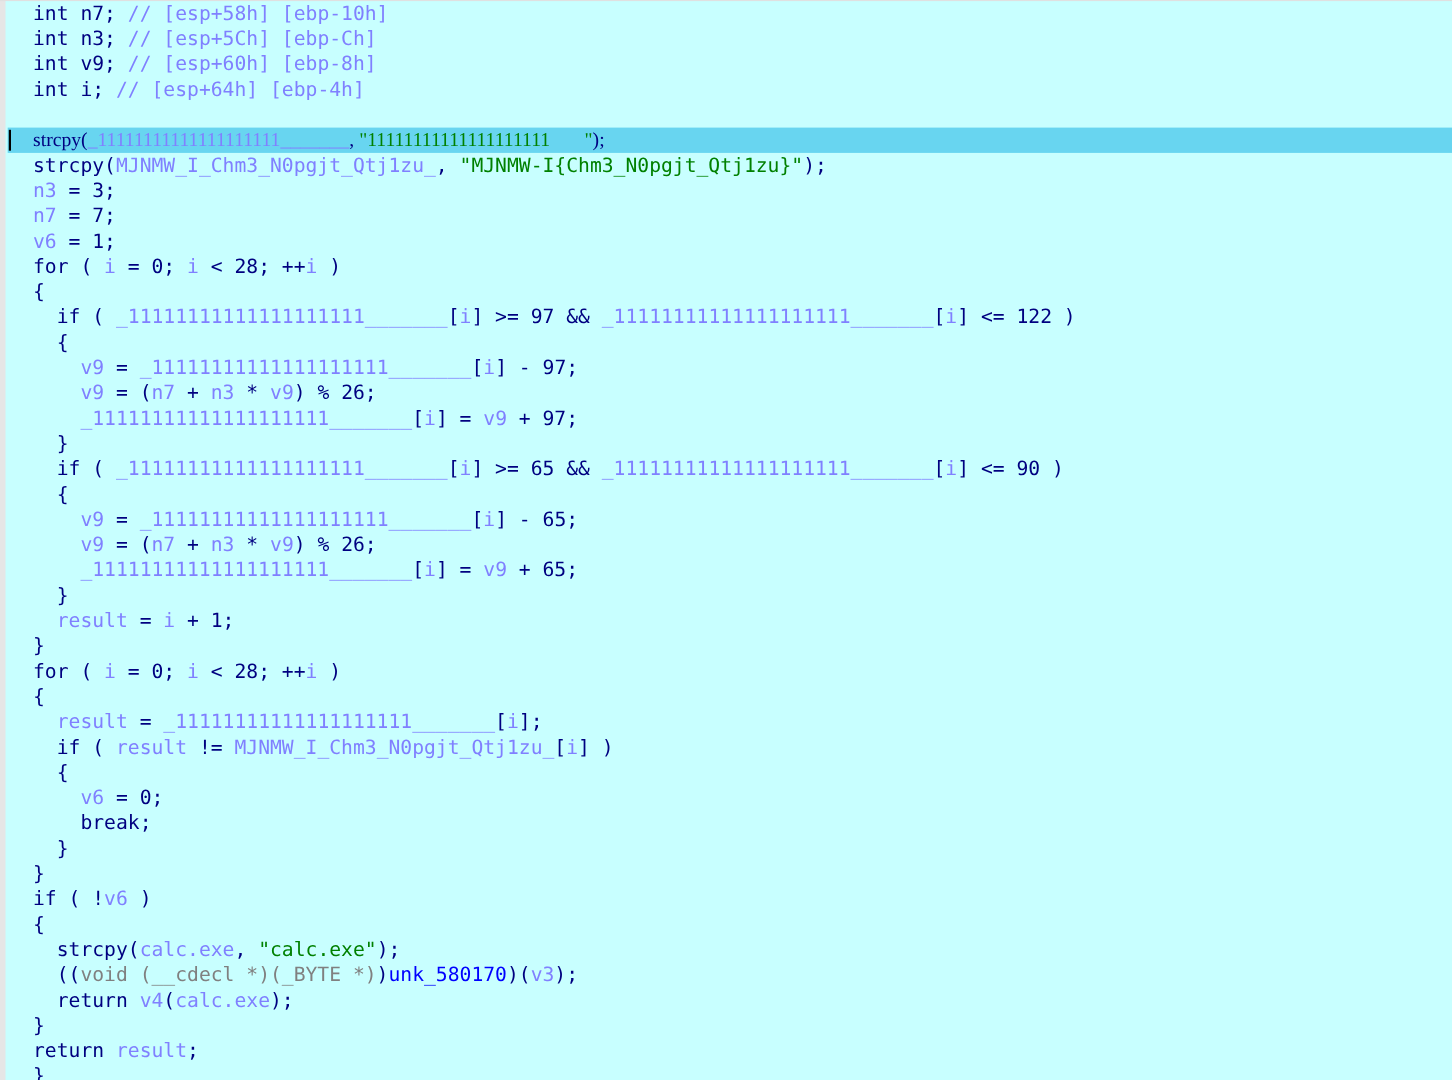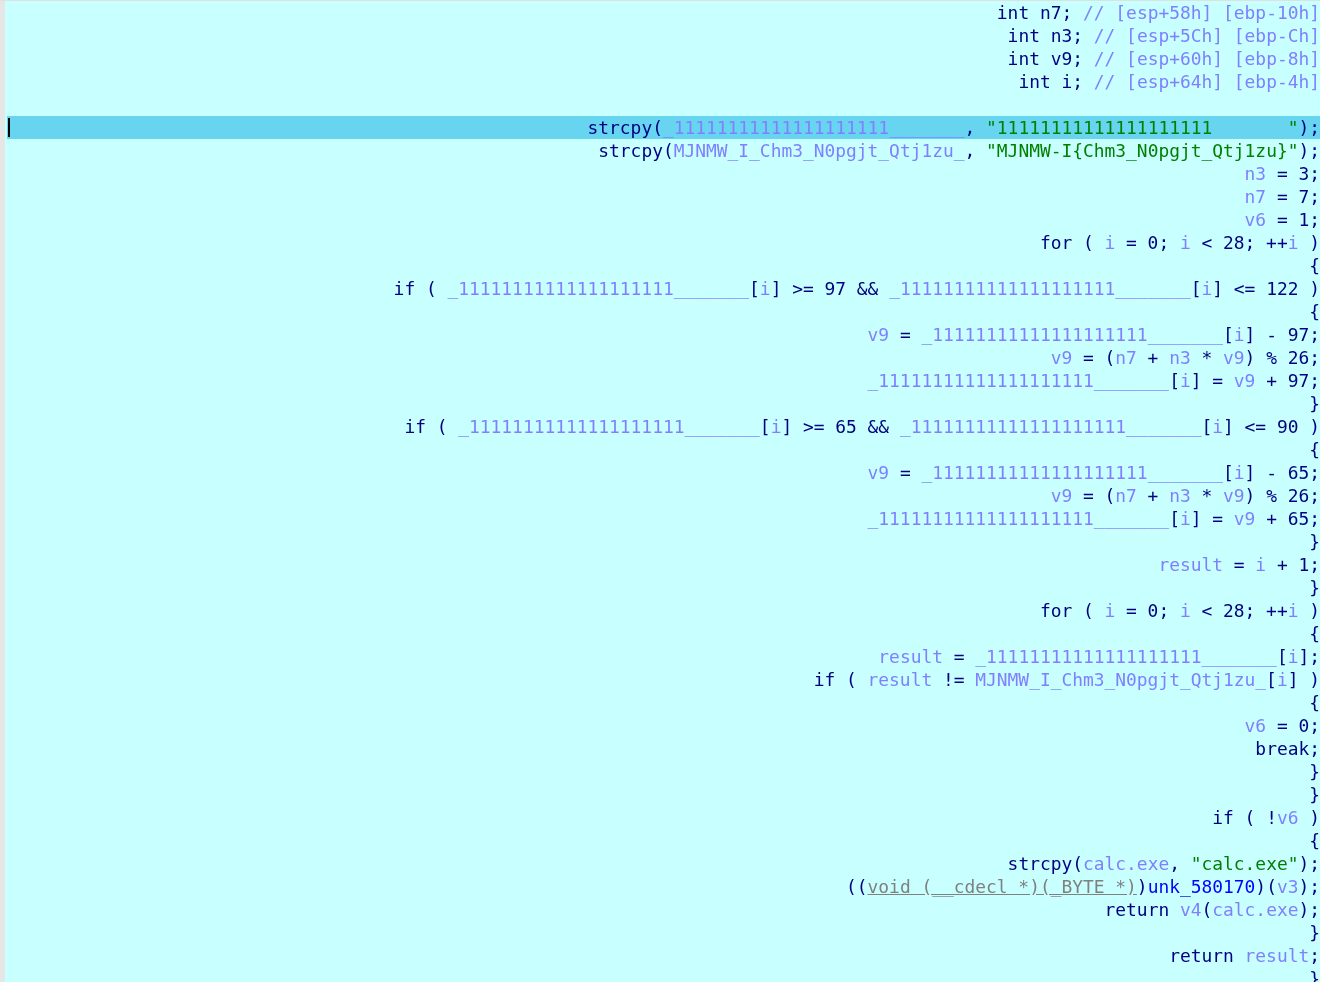--- a/index.html
+++ b/index.html
@@ -12,31 +12,31 @@
   .gutter {
     position:absolute; left:0; top:0; bottom:0; width:5px;
     background:#e6e6e6;
   }
   .topline { position:absolute; left:0; right:0; top:0; height:1px; background:#e0e0e0; }
   .code {
     position:absolute; left:7px; top:1px; right:0;
     font-size:17.9px; line-height:23px;
     white-space:pre; color:#000080;
   }
-  .line { height:23px; padding-left:23px; position:relative;text-align:right; }
-  .line.hl { background:#68d5f0; }
+  .line { height:23px; padding-left:23px; position:relative; }
+  .line.hl { background:#68d5f0;font-family:Liberation Serif, serif; }
   .caret {
     position:absolute; left:1px; top:2px; width:2px; height:19px; background:#000000;
   }
   .kw { color:#000080; }
   .var { color:#8080ff; }
   .str { color:#008000; }
   .cmt { color:#8080ff; }
   .fn { color:#0000ff;margin-top:28px; }
-  .cast { color:#808080;text-decoration:underline; }
+  .cast { color:#808080; }
   .pun { color:#000080; }
 </style>
 </head>
 <body>
 
 <div class="gutter"></div>
 <div class="topline"></div>
 <div class="code" id="code"><div class="line"><span class="kw">int </span><span class="kw">n7; </span><span class="cmt">// [esp+58h] [ebp-10h]</span></div><div class="line"><span class="kw">int </span><span class="kw">n3; </span><span class="cmt">// [esp+5Ch] [ebp-Ch]</span></div><div class="line"><span class="kw">int </span><span class="kw">v9; </span><span class="cmt">// [esp+60h] [ebp-8h]</span></div><div class="line"><span class="kw">int </span><span class="kw">i; </span><span class="cmt">// [esp+64h] [ebp-4h]</span></div><div class="line"></div><div class="line hl"><span class="caret"></span><span class="kw">strcpy(</span><span class="var">_11111111111111111111_______</span><span class="pun">, </span><span class="str">"11111111111111111111       "</span><span class="pun">);</span></div><div class="line"><span class="kw">strcpy(</span><span class="var">MJNMW_I_Chm3_N0pgjt_Qtj1zu_</span><span class="pun">, </span><span class="str">"MJNMW-I{Chm3_N0pgjt_Qtj1zu}"</span><span class="pun">);</span></div><div class="line"><span class="var">n3</span><span class="pun"> = 3;</span></div><div class="line"><span class="var">n7</span><span class="pun"> = 7;</span></div><div class="line"><span class="var">v6</span><span class="pun"> = 1;</span></div><div class="line"><span class="kw">for ( </span><span class="var">i</span><span class="pun"> = 0; </span><span class="var">i</span><span class="pun"> &lt; 28; ++</span><span class="var">i</span><span class="pun"> )</span></div><div class="line"><span class="pun">{</span></div><div class="line"><span class="kw">  if ( </span><span class="var">_11111111111111111111_______</span><span class="pun">[</span><span class="var">i</span><span class="pun">] &gt;= 97 &amp;&amp; </span><span class="var">_11111111111111111111_______</span><span class="pun">[</span><span class="var">i</span><span class="pun">] &lt;= 122 )</span></div><div class="line"><span class="pun">  {</span></div><div class="line"><span class="var">    v9</span><span class="pun"> = </span><span class="var">_11111111111111111111_______</span><span class="pun">[</span><span class="var">i</span><span class="pun">] - 97;</span></div><div class="line"><span class="var">    v9</span><span class="pun"> = (</span><span class="var">n7</span><span class="pun"> + </span><span class="var">n3</span><span class="pun"> * </span><span class="var">v9</span><span class="pun">) % 26;</span></div><div class="line"><span class="var">    _11111111111111111111_______</span><span class="pun">[</span><span class="var">i</span><span class="pun">] = </span><span class="var">v9</span><span class="pun"> + 97;</span></div><div class="line"><span class="pun">  }</span></div><div class="line"><span class="kw">  if ( </span><span class="var">_11111111111111111111_______</span><span class="pun">[</span><span class="var">i</span><span class="pun">] &gt;= 65 &amp;&amp; </span><span class="var">_11111111111111111111_______</span><span class="pun">[</span><span class="var">i</span><span class="pun">] &lt;= 90 )</span></div><div class="line"><span class="pun">  {</span></div><div class="line"><span class="var">    v9</span><span class="pun"> = </span><span class="var">_11111111111111111111_______</span><span class="pun">[</span><span class="var">i</span><span class="pun">] - 65;</span></div><div class="line"><span class="var">    v9</span><span class="pun"> = (</span><span class="var">n7</span><span class="pun"> + </span><span class="var">n3</span><span class="pun"> * </span><span class="var">v9</span><span class="pun">) % 26;</span></div><div class="line"><span class="var">    _11111111111111111111_______</span><span class="pun">[</span><span class="var">i</span><span class="pun">] = </span><span class="var">v9</span><span class="pun"> + 65;</span></div><div class="line"><span class="pun">  }</span></div><div class="line"><span class="var">  result</span><span class="pun"> = </span><span class="var">i</span><span class="pun"> + 1;</span></div><div class="line"><span class="pun">}</span></div><div class="line"><span class="kw">for ( </span><span class="var">i</span><span class="pun"> = 0; </span><span class="var">i</span><span class="pun"> &lt; 28; ++</span><span class="var">i</span><span class="pun"> )</span></div><div class="line"><span class="pun">{</span></div><div class="line"><span class="var">  result</span><span class="pun"> = </span><span class="var">_11111111111111111111_______</span><span class="pun">[</span><span class="var">i</span><span class="pun">];</span></div><div class="line"><span class="kw">  if ( </span><span class="var">result</span><span class="pun"> != </span><span class="var">MJNMW_I_Chm3_N0pgjt_Qtj1zu_</span><span class="pun">[</span><span class="var">i</span><span class="pun">] )</span></div><div class="line"><span class="pun">  {</span></div><div class="line"><span class="var">    v6</span><span class="pun"> = 0;</span></div><div class="line"><span class="kw">    break;</span></div><div class="line"><span class="pun">  }</span></div><div class="line"><span class="pun">}</span></div><div class="line"><span class="kw">if ( </span><span class="pun">!</span><span class="var">v6</span><span class="pun"> )</span></div><div class="line"><span class="pun">{</span></div><div class="line"><span class="kw">  strcpy(</span><span class="var">calc.exe</span><span class="pun">, </span><span class="str">"calc.exe"</span><span class="pun">);</span></div><div class="line"><span class="pun">  ((</span><span class="cast">void (__cdecl *)(_BYTE *)</span><span class="pun">)</span><span class="fn">unk_580170</span><span class="pun">)(</span><span class="var">v3</span><span class="pun">);</span></div><div class="line"><span class="kw">  return </span><span class="var">v4</span><span class="pun">(</span><span class="var">calc.exe</span><span class="pun">);</span></div><div class="line"><span class="pun">}</span></div><div class="line"><span class="kw">return </span><span class="var">result</span><span class="pun">;</span></div><div class="line"><span class="pun">}</span></div></div>
 
 </body></html>

